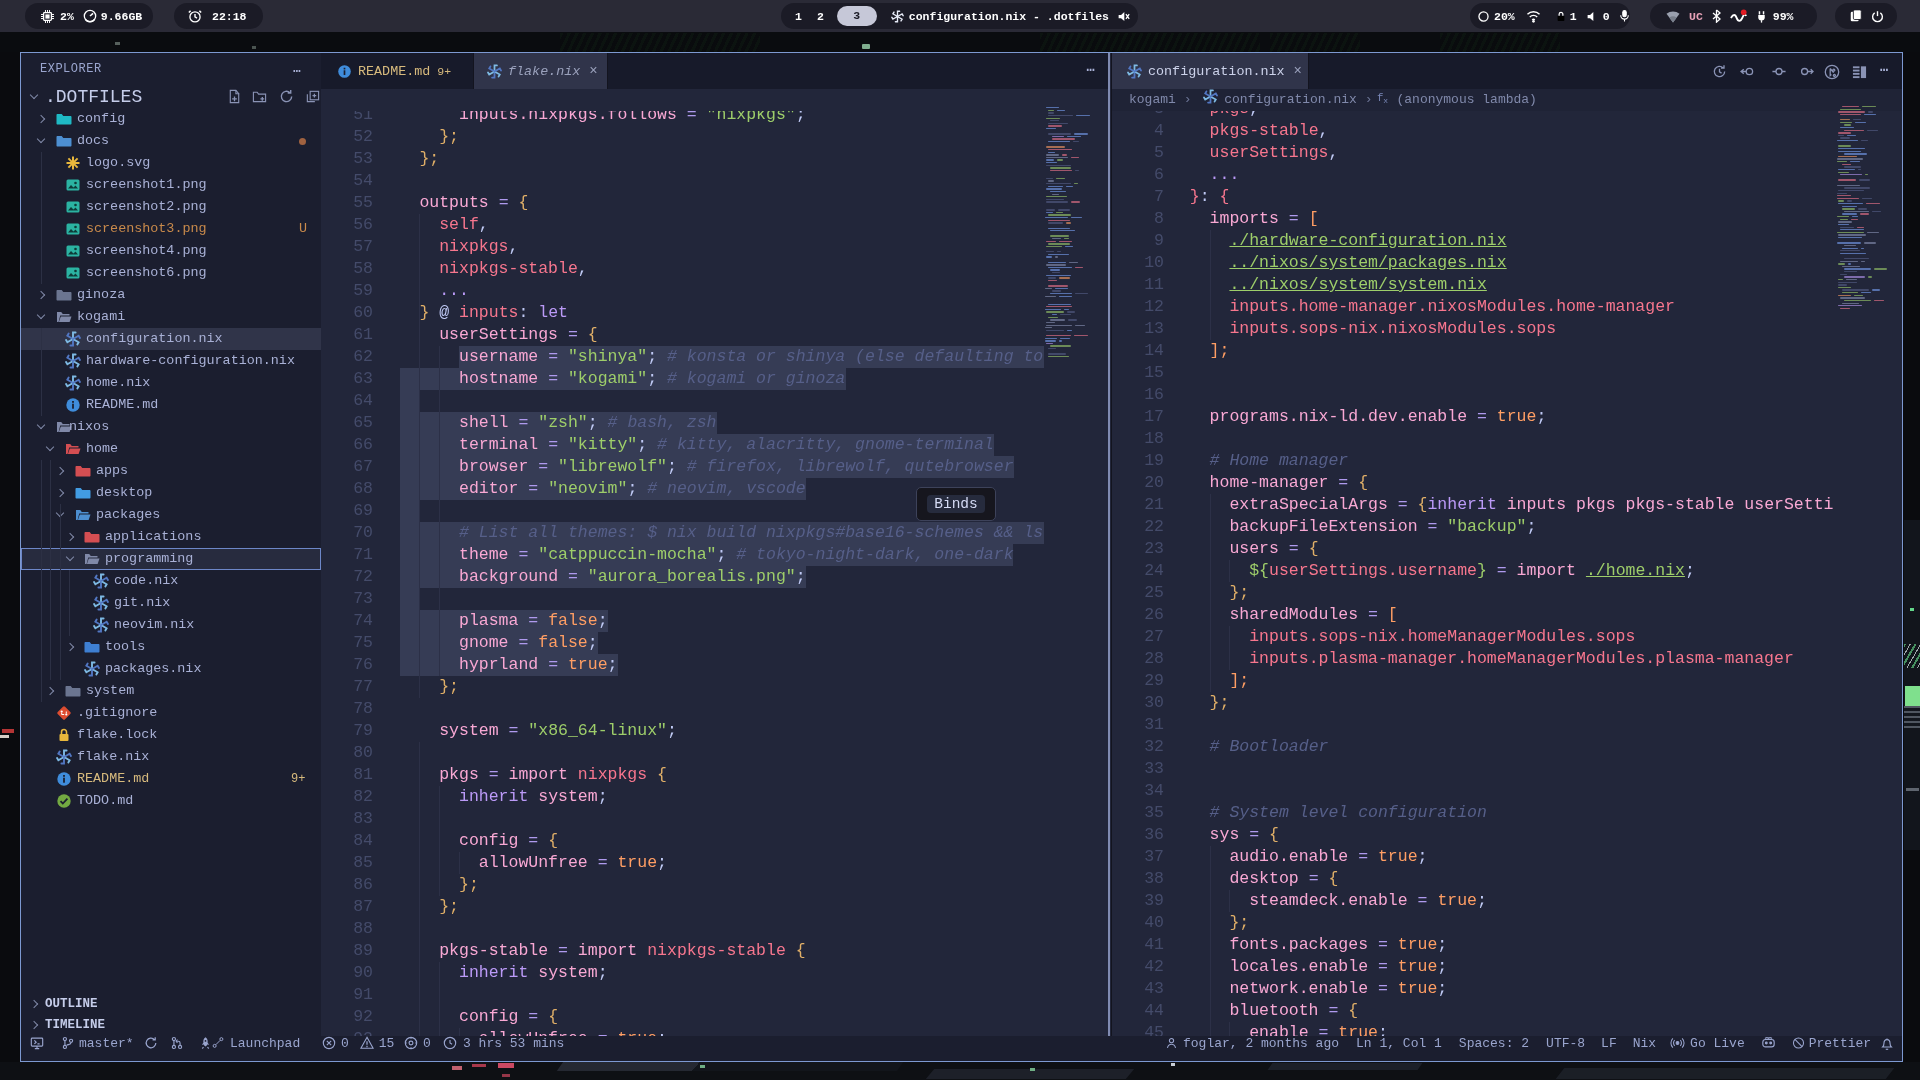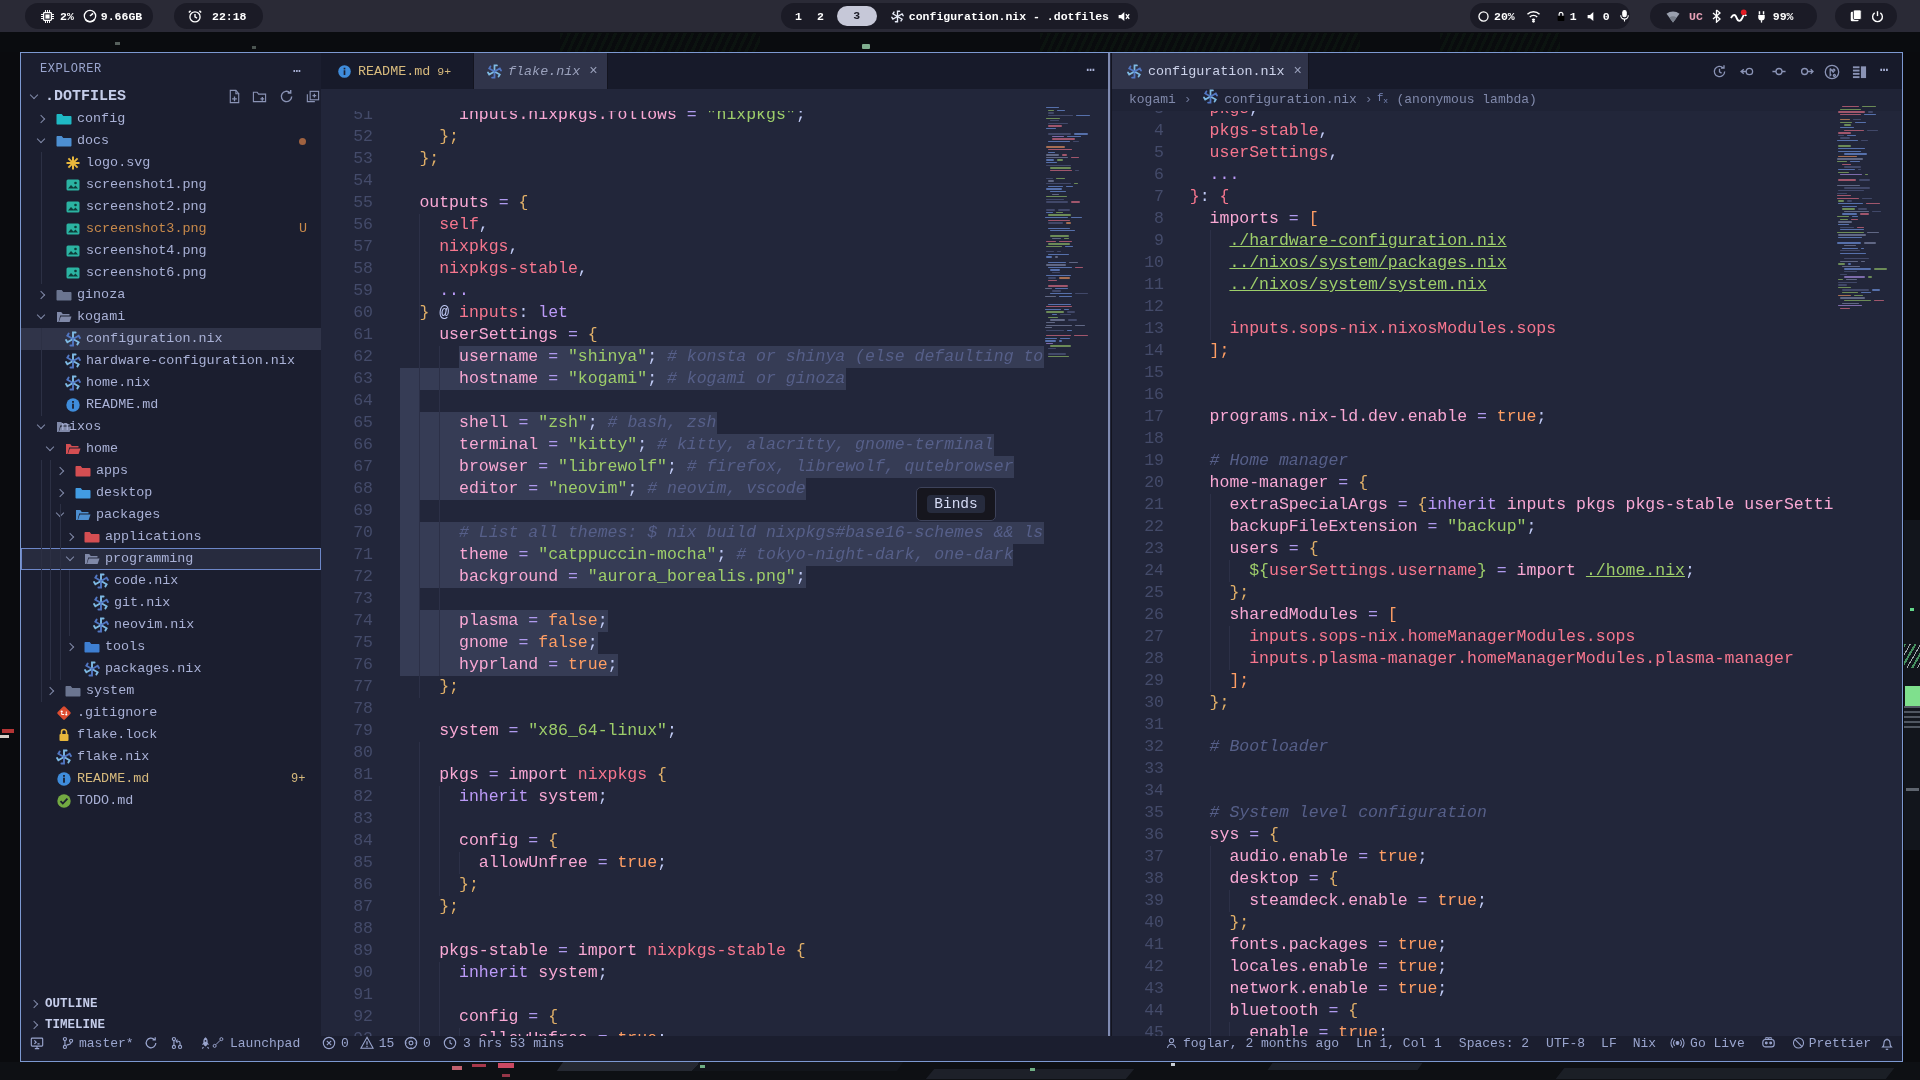--- a/index.html
+++ b/index.html
@@ -204,21 +204,21 @@
         <g fill="none" stroke="#fff" stroke-width="1.7">
           <path d="M8 1.5v6"></path>
           <path d="M4.5 3.5a6 6 0 107 0"></path>
         </g>
       </svg></div>
 </div>
 <div id="win">
 <div id="sidebar">
 <div class="sbhead">EXPLORER</div>
 <div style="position:absolute;left:272px;top:10px;color:#a9b1d6;font-size:13px;letter-spacing:1px">⋯</div>
-<div class="row" style="top:33px;font-weight:bold;color:#c5cdea;font-size:15px"><span class="chev d" style="left:10px"></span><span class="nm" style="left:24px">.DOTFILES</span>
+<div class="row" style="top:33px;font-weight:normal;color:#c5cdea;font-size:18px"><span class="chev d" style="left:10px"></span><span class="nm" style="left:24px">.DOTFILES</span>
 <span style="position:absolute;left:206px;top:0px"><svg width="15" height="15" viewBox="0 0 16 16" style="position:absolute;top:3px" class="tbico">
             <g fill="none" stroke="currentColor" stroke-width="1.2">
               <path d="M9.5 1.5H3.5v13h9V5z"></path>
               <path d="M9.5 1.5V5h3.5"></path>
               <path d="M8 8v5M5.5 10.5h5" stroke-width="1.4"></path>
             </g>
           </svg></span>
 <span style="position:absolute;left:231px;top:0px"><svg width="15" height="15" viewBox="0 0 16 16" style="position:absolute;top:3px" class="tbico">
             <g fill="none" stroke="currentColor" stroke-width="1.2">
               <path d="M1.5 3.5h4l1.5 2h7.5v8h-13z"></path>
@@ -273,21 +273,21 @@
             <use href="#nix" fill="currentColor"></use>
           </svg></span><span class="nm" style="left:65px;">hardware-configuration.nix</span></div>
 <div class="row" style="top:319px"><span style="position:absolute;left:44px;top:3px;width:16px;height:16px;color:#5a8fd6"><svg width="16" height="16">
             <use href="#nix" fill="currentColor"></use>
           </svg></span><span class="nm" style="left:65px;">home.nix</span></div>
 <div class="row" style="top:341px"><span style="position:absolute;left:44px;top:3px;width:16px;height:16px;color:#3f8cdb"><svg width="16" height="16">
             <use href="#info" fill="currentColor"></use>
           </svg></span><span class="nm" style="left:65px;">README.md</span></div>
 <div class="row" style="top:363px"><span class="chev d" style="left:17px"></span><span style="position:absolute;left:35px;top:3px;width:16px;height:16px;color:#8089a8"><svg width="16" height="16">
             <use href="#foldo" fill="currentColor"></use>
-          </svg></span><span class="nm" style="left:40px;">nixos</span></div>
+          </svg></span><span class="nm" style="left:48px;">nixos</span></div>
 <div class="row" style="top:385px"><span class="chev d" style="left:26px"></span><span style="position:absolute;left:44px;top:3px;width:16px;height:16px;color:#d44e52"><svg width="16" height="16">
             <use href="#foldo" fill="currentColor"></use>
           </svg></span><span class="nm" style="left:65px;">home</span></div>
 <div class="row" style="top:407px"><span class="chev r" style="left:36px"></span><span style="position:absolute;left:54px;top:3px;width:16px;height:16px;color:#d44e52"><svg width="16" height="16">
             <use href="#fold" fill="currentColor"></use>
           </svg></span><span class="nm" style="left:75px;">apps</span></div>
 <div class="row" style="top:429px"><span class="chev r" style="left:36px"></span><span style="position:absolute;left:54px;top:3px;width:16px;height:16px;color:#429ce3"><svg width="16" height="16">
             <use href="#fold" fill="currentColor"></use>
           </svg></span><span class="nm" style="left:75px;">desktop</span></div>
 <div class="row" style="top:451px"><span class="chev d" style="left:36px"></span><span style="position:absolute;left:54px;top:3px;width:16px;height:16px;color:#4d8fd1"><svg width="16" height="16">
@@ -645,20 +645,21 @@
 <div class="cl" style="left:77.8px;top:75px"><i class="p">}</i>: <i class="p">{</i></div>
 <div class="ln" style="left:12px;top:97px">8</div>
 <div class="cl" style="left:77.8px;top:97px">  <i class="b">imports</i> <i class="eq">=</i> <i class="o">[</i></div>
 <div class="ln" style="left:12px;top:119px">9</div>
 <div class="cl" style="left:77.8px;top:119px">    <i class="gu">./hardware-configuration.nix</i></div>
 <div class="ln" style="left:12px;top:141px">10</div>
 <div class="cl" style="left:77.8px;top:141px">    <i class="gu">../nixos/system/packages.nix</i></div>
 <div class="ln" style="left:12px;top:163px">11</div>
 <div class="cl" style="left:77.8px;top:163px">    <i class="gu">../nixos/system/system.nix</i></div>
 <div class="ln" style="left:12px;top:185px">12</div>
+<div class="cl" style="left:77.8px;top:185px">    <i class="p">inputs.home-manager.nixosModules.home-manager</i></div>
 <div class="ln" style="left:12px;top:207px">13</div>
 <div class="cl" style="left:77.8px;top:207px">    <i class="p">inputs.sops-nix.nixosModules.sops</i></div>
 <div class="ln" style="left:12px;top:229px">14</div>
 <div class="cl" style="left:77.8px;top:229px">  <i class="o">];</i></div>
 <div class="ln" style="left:12px;top:251px">15</div>
 <div class="ln" style="left:12px;top:273px">16</div>
 <div class="ln" style="left:12px;top:295px">17</div>
 <div class="cl" style="left:77.8px;top:295px">  <i class="b">programs.nix-ld.dev.enable</i> <i class="eq">=</i> <i class="o">true</i>;</div>
 <div class="ln" style="left:12px;top:317px">18</div>
 <div class="ln" style="left:12px;top:339px">19</div>

